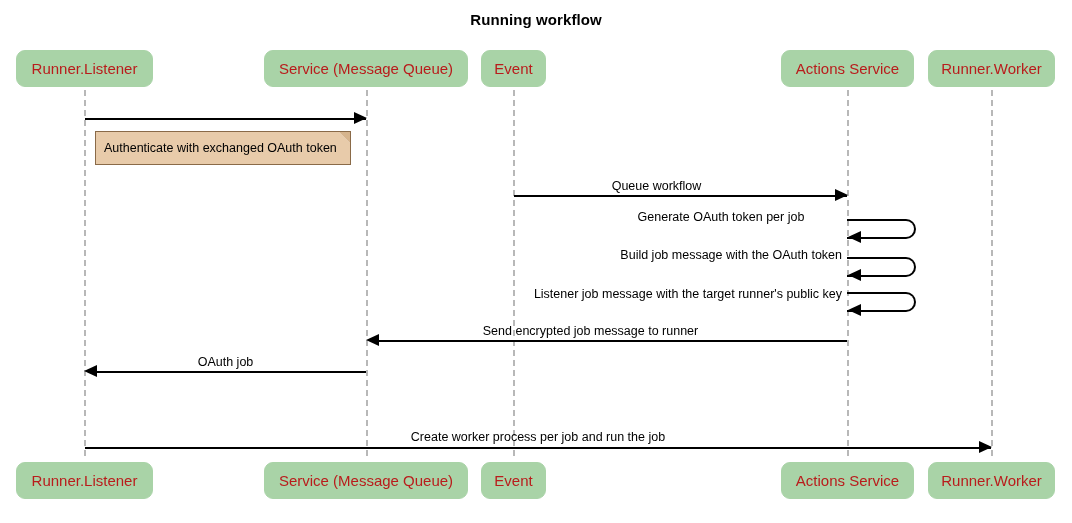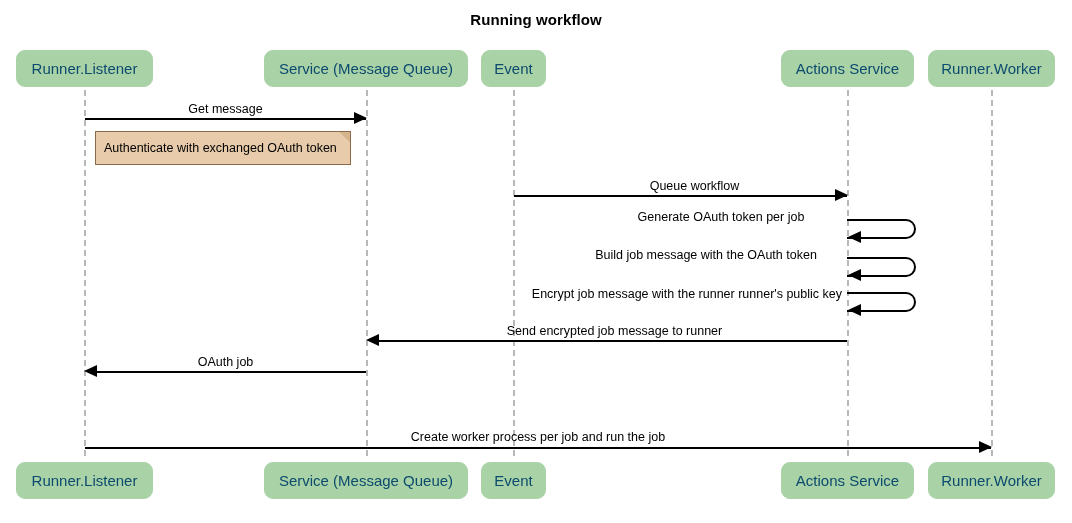--- a/index.html
+++ b/index.html
@@ -37,21 +37,21 @@
     position: absolute;
     box-sizing: border-box;
     height: 37px;
     background: #a9d3a7;
     border: 1px solid #a9d3a7;
     border-radius: 9px;
     display: flex;
     align-items: center;
     justify-content: center;
     font-size: 15px;
-    color: #0c4a6e;
+    color: #b91c1c;
     white-space: nowrap;
     padding: 0 14px;
   }
   .msg-line {
     position: absolute;
     height: 0;
     border-top: 2px solid #000000;
   }
   .arrow-head {
     position: absolute;
@@ -151,47 +151,46 @@
   <div class="participant" style="left:481px; top:462px; width:65px;">
     <span>Event</span>
   </div>
   <div class="participant" style="left:781px; top:462px; width:133px;">
     <span>Actions Service</span>
   </div>
   <div class="participant" style="left:928px; top:462px; width:127px;">
     <span>Runner.Worker</span>
   </div>
 
-  <div class="msg-label" style="left:85px; top:102px; width:281px;">Get message</div>
   <div class="msg-line" style="left:85px; top:118px; width:281px;"></div>
   <div class="arrow-head right" style="left:354px; top:112px;"></div>
 
   <div class="note" style="left:95px; top:131px; width:256px;">
     <span>Authenticate with exchanged OAuth token</span>
     <span class="note-fold-edge"></span>
     <span class="note-fold"></span>
   </div>
 
-  <div class="msg-label" style="left:528px; top:179px; width:333px;">Queue workflow</div>
+  <div class="msg-label" style="left:490px; top:179px; width:333px;">Queue workflow</div>
   <div class="msg-line" style="left:514px; top:195px; width:333px;"></div>
   <div class="arrow-head right" style="left:835px; top:189px;"></div>
 
   <div class="msg-label" style="left:600px; top:210px; width:242px; text-align:center;">Generate OAuth token per job</div>
   <div class="self-loop" style="left:847px; top:219px; width:69px; height:20px;"></div>
   <div class="arrow-head left" style="left:848px; top:231px;"></div>
 
-  <div class="msg-label" style="left:570px; top:248px; width:272px; text-align:center;">Build job message with the OAuth token</div>
+  <div class="msg-label" style="left:570px; top:248px; width:272px; text-align:right;">Build job message with the OAuth token</div>
   <div class="self-loop" style="left:847px; top:257px; width:69px; height:20px;"></div>
   <div class="arrow-head left" style="left:848px; top:269px;"></div>
 
-  <div class="msg-label" style="left:470px; top:287px; width:372px; text-align:right;">Encrypt job message with the runner runner's public key</div>
+  <div class="msg-label" style="left:470px; top:287px; width:372px; text-align:right;">Listener job message with the target runner's public key</div>
   <div class="self-loop" style="left:847px; top:292px; width:69px; height:20px;"></div>
   <div class="arrow-head left" style="left:848px; top:304px;"></div>
 
-  <div class="msg-label" style="left:374px; top:324px; width:481px;">Send encrypted job message to runner</div>
+  <div class="msg-label" style="left:350px; top:324px; width:481px;">Send encrypted job message to runner</div>
   <div class="msg-line" style="left:378px; top:340px; width:469px;"></div>
   <div class="arrow-head left" style="left:366px; top:334px;"></div>
 
   <div class="msg-label" style="left:85px; top:355px; width:281px;">OAuth job</div>
   <div class="msg-line" style="left:96px; top:371px; width:270px;"></div>
   <div class="arrow-head left" style="left:84px; top:365px;"></div>
 
 
   <div class="msg-label" style="left:85px; top:430px; width:906px;">Create worker process per job and run the job</div>
   <div class="msg-line" style="left:85px; top:447px; width:906px;"></div>

